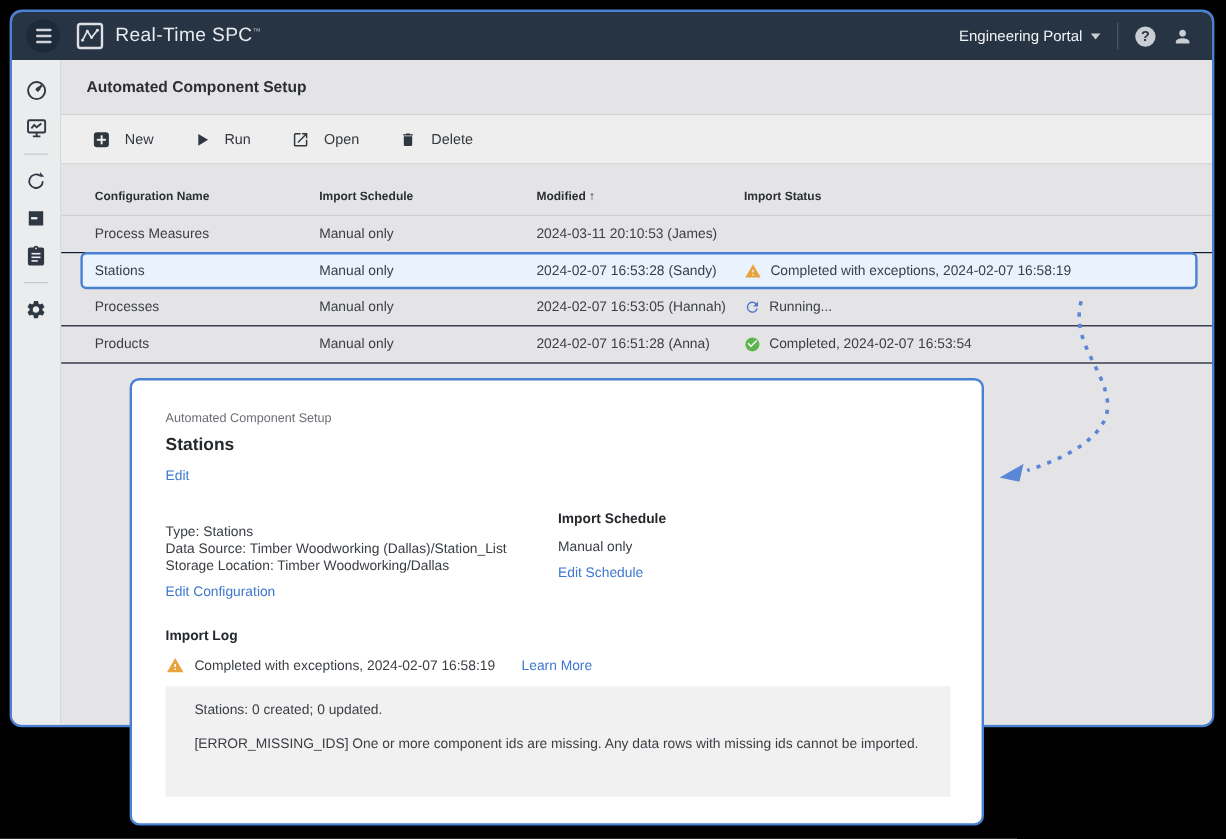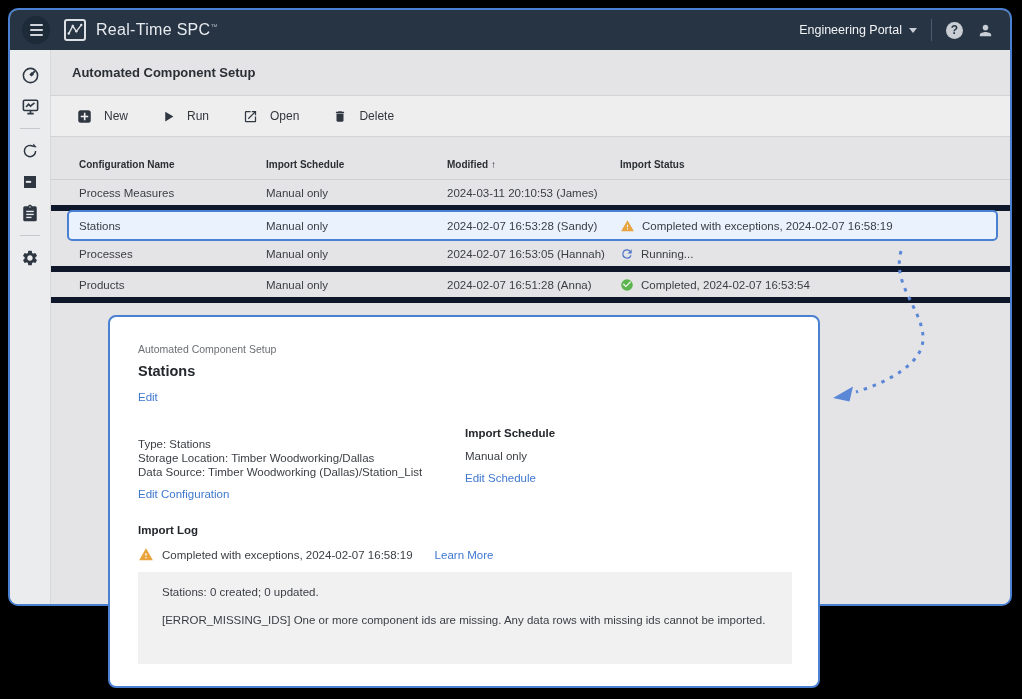--- a/index.html
+++ b/index.html
@@ -73,21 +73,21 @@
 
   
   .table { margin-top:13px; }
   .t-header {
     display:flex; align-items:center; height:30px; padding:0 12px 0 28px;
     border-bottom:1px solid #cfd0d2; font-size:10px; font-weight:bold; color:#2b2f34;
   }
   .col-name { width:187px; } .col-schedule { width:163px; } .col-modified { width:191px;padding-left:18px; } .col-status { flex:1; }
   .t-row {
     display:flex; align-items:center; height:31px; padding:0 12px 0 28px;
-    border-bottom:6px solid #0f172a; font-size:11.5px; color:#3a3e43; cursor:pointer;
+    border-bottom:1px solid #0f172a; font-size:11.5px; color:#3a3e43; cursor:pointer;
   }
   .t-row.selected {
     border:2px solid #4a80d1; border-radius:5px; background:#e9f2fd;
     margin:-1px 12px 0 16px; padding-left:10px; height:31px;
   }
   .status-cell { display:flex; align-items:center; gap:7px; }
   .status-cell svg { flex-shrink:0; }
 
   
   .arrow-overlay { position:absolute; left:0; top:0; width:1022px; height:699px; z-index:20; pointer-events:none; }
@@ -295,22 +295,22 @@
 </svg>
 
 <div class="popup">
   <div class="pp-breadcrumb">Automated Component Setup</div>
   <div class="pp-title">Stations</div>
   <div class="link pp-edit">Edit</div>
 
   <div class="pp-cols">
     <div class="pp-col-left">
       <div class="pp-line">Type: Stations</div>
+      <div class="pp-line">Data Source: Timber Woodworking (Dallas)/Station_List</div>
       <div class="pp-line">Storage Location: Timber Woodworking/Dallas</div>
-      <div class="pp-line">Data Source: Timber Woodworking (Dallas)/Station_List</div>
       <div class="link">Edit Configuration</div>
     </div>
     <div class="pp-col-right">
       <div class="pp-h">Import Schedule</div>
       <div class="pp-line">Manual only</div>
       <div class="link">Edit Schedule</div>
     </div>
   </div>
 
   <div class="pp-log">

